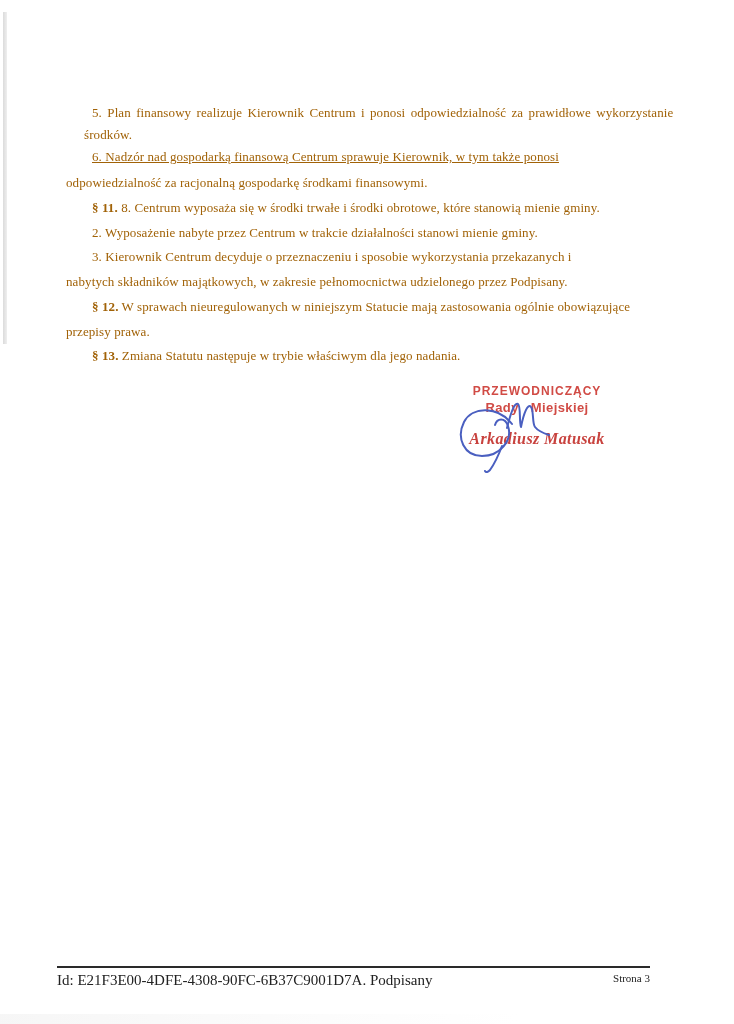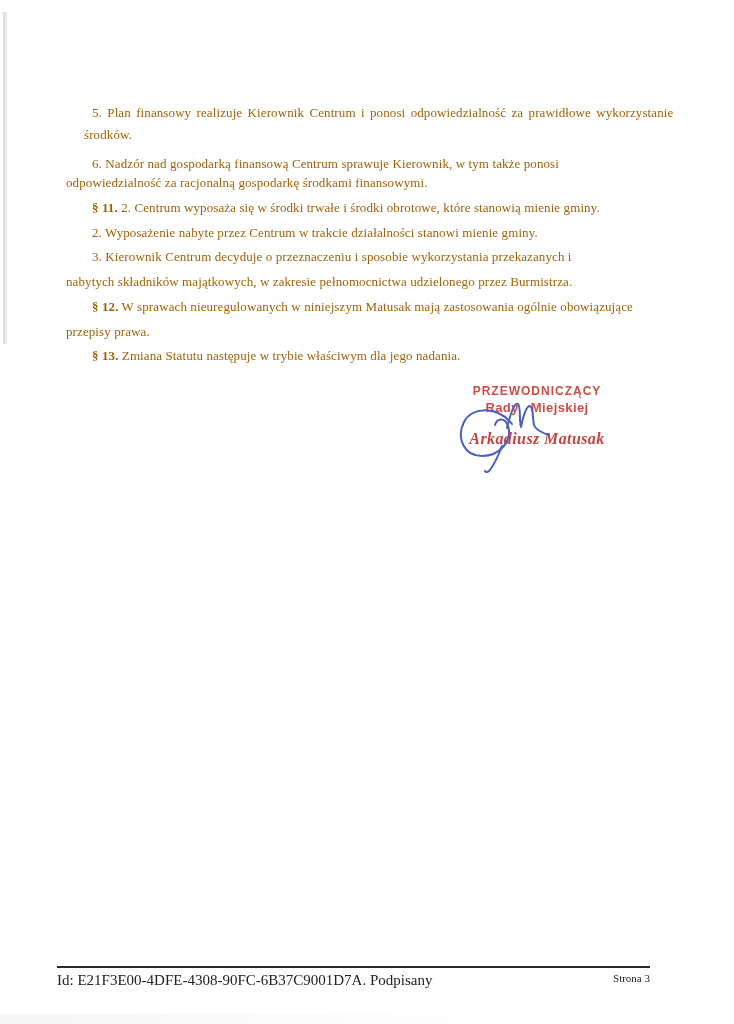--- a/index.html
+++ b/index.html
@@ -122,31 +122,31 @@
 </head>
 <body>
 
 <div class="page">
 
   <div class="scan-edge"></div>
 
   <div class="line justified" style="left:92px; top:105px;"><span>5. Plan finansowy realizuje Kierownik Centrum i ponosi odpowiedzialność za prawidłowe wykorzystanie</span></div>
   <div class="line" style="left:84px; top:127px;"><span>środków.</span></div>
 
-  <div class="line" style="left:92px; top:156px;"><span>6. Nadzór nad gospodarką finansową Centrum sprawuje Kierownik, w tym także ponosi</span></div>
+  <div class="line" style="left:92px; top:149px;text-decoration:underline;"><span>6. Nadzór nad gospodarką finansową Centrum sprawuje Kierownik, w tym także ponosi</span></div>
   <div class="line" style="left:66px; top:175px;"><span>odpowiedzialność za racjonalną gospodarkę środkami finansowymi.</span></div>
 
-  <div class="line" style="left:92px; top:200px;"><span class="marker">§ 11.</span><span> 2. Centrum wyposaża się w środki trwałe i środki obrotowe, które stanowią mienie gminy.</span></div>
+  <div class="line" style="left:92px; top:200px;"><span class="marker">§ 11.</span><span> 8. Centrum wyposaża się w środki trwałe i środki obrotowe, które stanowią mienie gminy.</span></div>
 
   <div class="line" style="left:92px; top:225px;"><span>2. Wyposażenie nabyte przez Centrum w trakcie działalności stanowi mienie gminy.</span></div>
 
   <div class="line" style="left:92px; top:249px;"><span>3. Kierownik Centrum decyduje o przeznaczeniu i sposobie wykorzystania przekazanych i</span></div>
-  <div class="line" style="left:66px; top:274px;"><span>nabytych składników majątkowych, w zakresie pełnomocnictwa udzielonego przez Burmistrza.</span></div>
+  <div class="line" style="left:66px; top:274px;"><span>nabytych składników majątkowych, w zakresie pełnomocnictwa udzielonego przez Podpisany.</span></div>
 
-  <div class="line" style="left:92px; top:299px;"><span class="marker">§ 12.</span><span> W sprawach nieuregulowanych w niniejszym Matusak mają zastosowania ogólnie obowiązujące</span></div>
+  <div class="line" style="left:92px; top:299px;"><span class="marker">§ 12.</span><span> W sprawach nieuregulowanych w niniejszym Statucie mają zastosowania ogólnie obowiązujące</span></div>
   <div class="line" style="left:66px; top:324px;"><span>przepisy prawa.</span></div>
 
   <div class="line" style="left:92px; top:348px;"><span class="marker">§ 13.</span><span> Zmiana Statutu następuje w trybie właściwym dla jego nadania.</span></div>
 
   <div class="sig-block">
     <div class="sig-title1">PRZEWODNICZĄCY</div>
     <div class="sig-title2">Rady Miejskiej</div>
     <div class="sig-name">Arkadiusz Matusak</div>
   </div>
 

